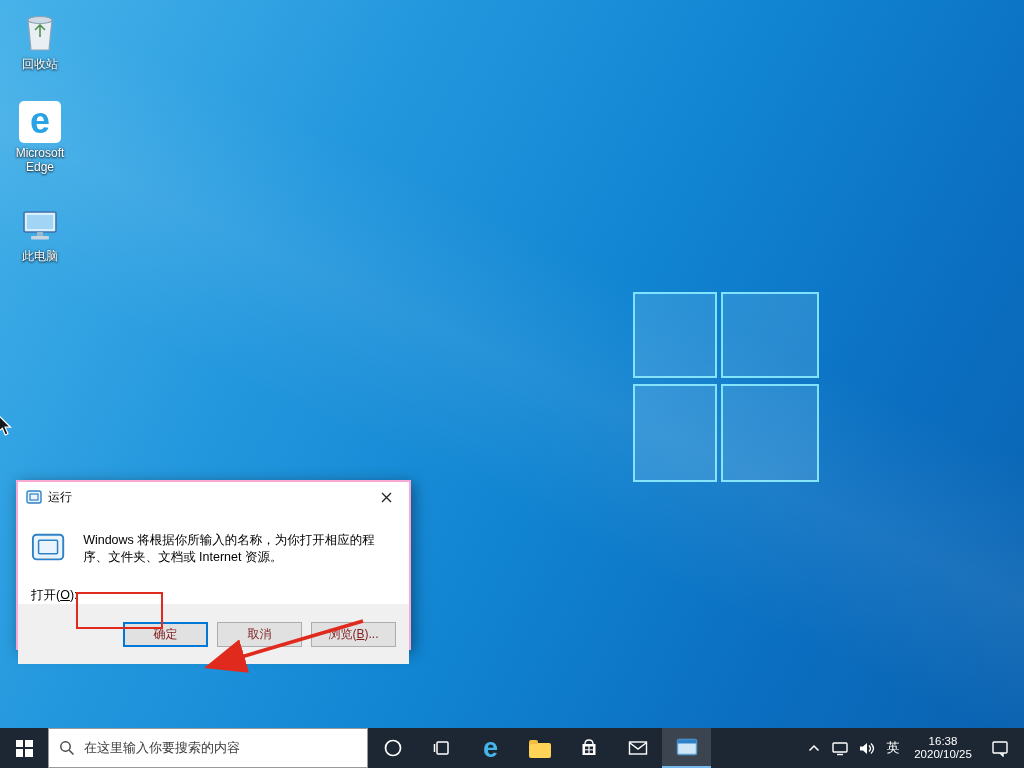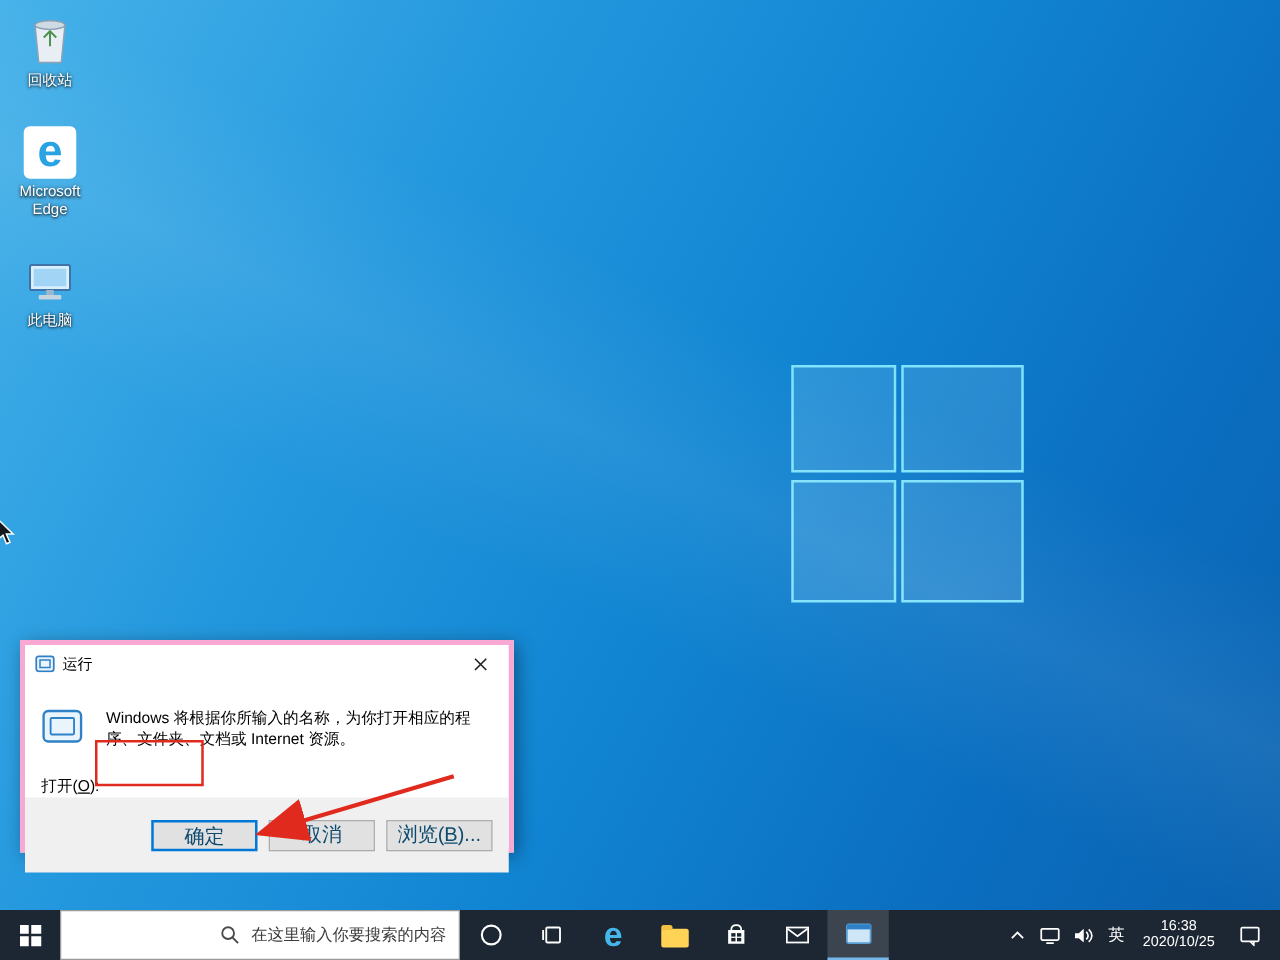--- a/index.html
+++ b/index.html
@@ -27,22 +27,22 @@
   .dicon{width:64px;display:flex;flex-direction:column;align-items:center;margin-bottom:24px;cursor:default;}
   .dicon .art{height:48px;display:flex;align-items:flex-end;justify-content:center;}
   .dlabel{
     margin-top:3px;font-size:12px;color:#fff;text-align:center;line-height:14px;
     text-shadow:0 1px 2px rgba(0,0,0,.85),0 0 3px rgba(0,0,0,.6);
   }
   .edge-tile{width:42px;height:42px;background:#fff;border-radius:5px;display:flex;align-items:center;justify-content:center;}
   .edge-e{font-size:36px;font-weight:bold;color:#1b9de2;line-height:36px;margin-top:-3px;}
   
   .dialog{
-    position:absolute;left:16px;top:512px;width:395px;height:170px;
-    background:#fff;border:4px solid #f9a8d4;box-shadow:3px 3px 14px rgba(0,0,0,.4);
+    position:absolute;left:16px;top:480px;width:395px;height:170px;
+    background:#fff;border:2px solid #f9a8d4;box-shadow:3px 3px 14px rgba(0,0,0,.4);
     display:flex;flex-direction:column;box-sizing:border-box;font-size:12.5px;color:#000;
   }
   .titlebar{height:30px;display:flex;align-items:center;padding-left:8px;flex:0 0 auto;}
   .titlebar .ttl{margin-left:6px;font-size:12px;}
   .close-btn{margin-left:auto;width:45px;height:30px;display:flex;align-items:center;justify-content:center;cursor:pointer;}
   .dbody{flex:1;padding:0 13px;}
   .desc-row{display:flex;margin-top:20px;}
   .desc-text{margin-left:18px;width:330px;line-height:17px;}
   .open-row{display:flex;align-items:flex-end;margin-top:21px;}
   .open-label{width:50px;flex:0 0 auto;}
@@ -51,42 +51,42 @@
     flex:1;height:24px;border:1px solid #7a7a7a;background:#fff;margin-left:6px;
     display:flex;align-items:center;padding-left:3px;position:relative;box-sizing:border-box;
   }
   .combo .sel{background:var(--accent);color:#fff;padding:1px 2px;font-size:12.5px;}
   .combo .chev{position:absolute;right:5px;top:8px;}
   .dfooter{
     flex:0 0 60px;background:#f0f0f0;display:flex;align-items:center;justify-content:flex-end;
     gap:9px;padding-right:13px;
   }
   .btn{
-    width:85px;height:25px;background:#e1e1e1;border:1px solid #adadad;font-size:16px;
-    font-family:inherit;cursor:pointer;color:#0c4a6e;
+    width:85px;height:25px;background:#e1e1e1;border:1px solid #adadad;font-size:12px;
+    font-family:inherit;cursor:pointer;color:#7f1d1d;
   }
   .btn.default{border:2px solid var(--accent);}
   .btn .akey{text-decoration:underline;}
   
   .anno-box{
     position:absolute;left:76px;top:592px;width:83px;height:33px;
     border:2px solid var(--annotation);pointer-events:none;z-index:30;
   }
   .anno-arrow{position:absolute;left:0;top:0;pointer-events:none;z-index:31;}
   
   .taskbar{
     position:absolute;left:0;bottom:0;width:1024px;height:40px;background:var(--taskbar-bg);
     display:flex;align-items:stretch;z-index:40;
   }
   .start{width:48px;display:flex;align-items:center;justify-content:center;cursor:pointer;}
   .win-grid{width:17px;height:17px;display:grid;grid-template-columns:1fr 1fr;grid-template-rows:1fr 1fr;gap:2px;}
   .win-grid div{background:#fff;}
   .searchbox{
     width:320px;background:#fff;border:1px solid #9a9a9a;display:flex;align-items:center;
-    padding:0 10px;gap:9px;box-sizing:border-box;cursor:text;justify-content:flex-end;
+    padding:0 10px;gap:9px;box-sizing:border-box;cursor:text;
   }
   .searchbox span{font-size:13px;color:#3c3c3c;white-space:nowrap;}
   .tb-btn{width:49px;display:flex;align-items:center;justify-content:center;cursor:pointer;}
   .tb-btn.active{background:rgba(255,255,255,.14);border-bottom:2px solid #76b9ed;box-sizing:border-box;}
   .tb-edge-e{font-size:27px;font-weight:bold;color:#45b6ea;line-height:27px;}
   .folder{width:22px;height:15px;background:#ffd355;border-radius:2px;position:relative;margin-top:4px;}
   .folder::before{content:"";position:absolute;left:0;top:-3px;width:9px;height:4px;background:#f2bf43;border-radius:2px 2px 0 0;}
   .tray{margin-left:auto;display:flex;align-items:center;color:#fff;padding-right:4px;}
   .tray .titem{display:flex;align-items:center;justify-content:center;height:40px;cursor:pointer;}
   .ime{font-size:13px;width:26px;text-align:center;}

